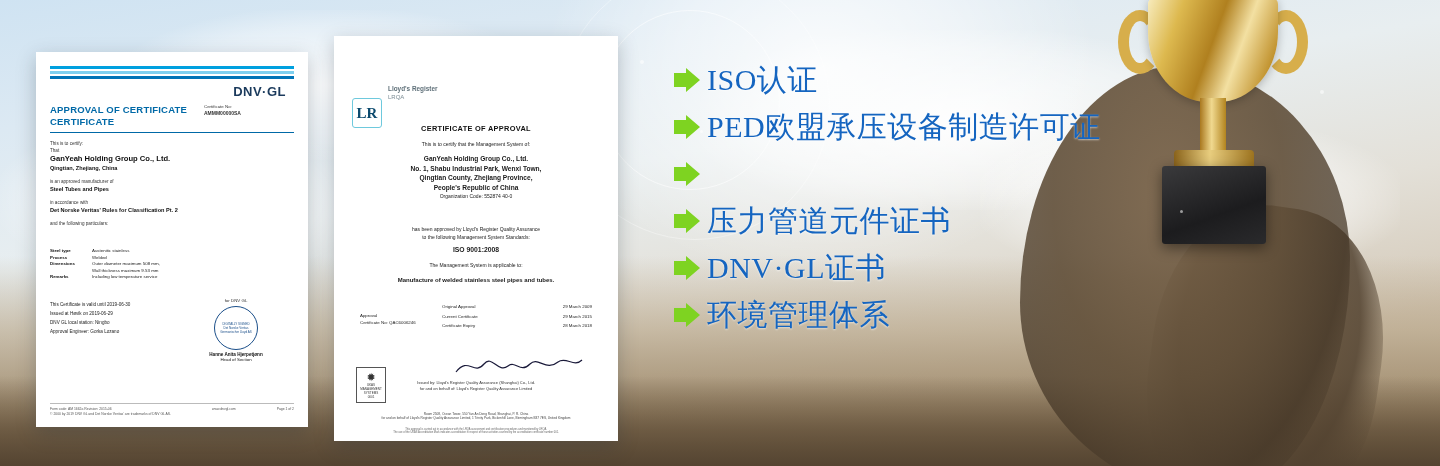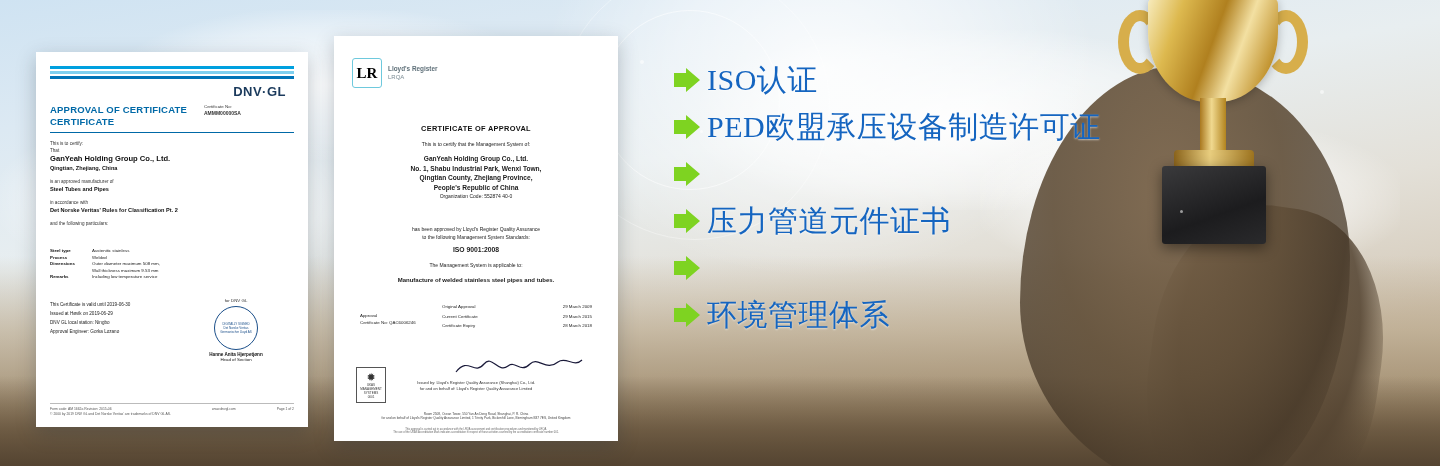--- a/index.html
+++ b/index.html
@@ -162,22 +162,23 @@
     position: absolute; left: 14px; right: 14px; bottom: 10px;
     border-top: .6px solid #bbb; padding-top: 3px;
     display: flex; justify-content: space-between;
     font-size: 3.4px; line-height: 5px; color: #555;
   }
 
   
   .lr-logo-box { position: absolute; left: 18px; top: 22px; display: flex; align-items: center; gap: 6px; }
   .lr-mark {
     width: 30px; height: 30px; border: 1.6px solid #6ec9dd; border-radius: 3px;
-    color: #000000; font-size: 15px; font-weight: bold; display: flex; align-items: center; justify-content: center;
+    color: #0c4a6e; font-size: 15px; font-weight: bold; display: flex; align-items: center; justify-content: center;
     font-family: "Liberation Serif", serif;
+    margin-top: 40px;
   }
   .lr-name { color: #7a8b94; font-size: 6px; line-height: 8px; }
   .lr-name b { display: block; font-size: 6.4px; color: #5f7079; }
   .lr-title {
     position: absolute; left: 0; right: 0; top: 88px; text-align: center;
     font-size: 7.4px; font-weight: bold; color: #111; letter-spacing: .3px;
   }
   .lr-center { position: absolute; left: 26px; right: 26px; text-align: center; color: #1a1a1a; }
   .lr-s1 { top: 104px; font-size: 5px; line-height: 8px; }
   .lr-org { top: 118px; font-size: 6.6px; font-weight: bold; line-height: 9.5px; }
@@ -437,20 +438,21 @@
       </span>
       <span class="list-label">压力管道元件证书</span>
     </div>
 
     <div class="list-row">
       <span class="arrow-icon">
         <svg viewBox="0 0 30 26" width="30" height="26">
             <path d="M2 6 L14 6 L14 1 L28 13 L14 25 L14 20 L2 20 Z" fill="#7ed321"></path>
           </svg>
       </span>
+      <span class="list-label">DNV·GL证书</span>
     </div>
 
     <div class="list-row">
       <span class="arrow-icon">
         <svg viewBox="0 0 30 26" width="30" height="26">
             <path d="M2 6 L14 6 L14 1 L28 13 L14 25 L14 20 L2 20 Z" fill="#7ed321"></path>
           </svg>
       </span>
       <span class="list-label">环境管理体系</span>
     </div>

